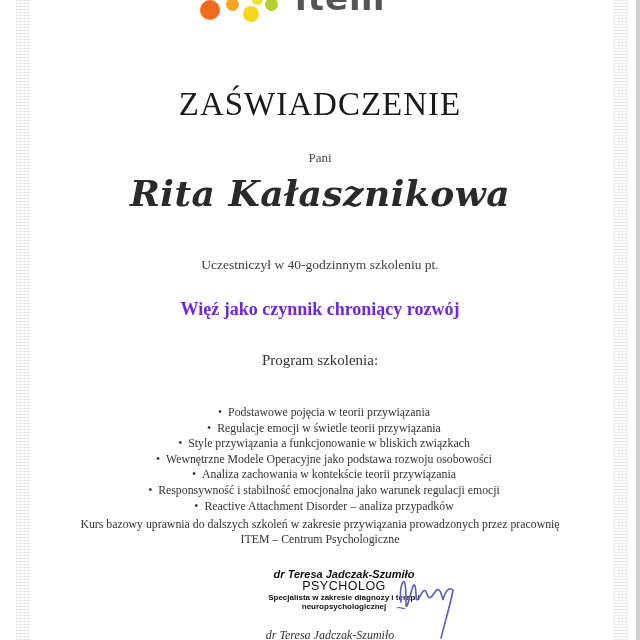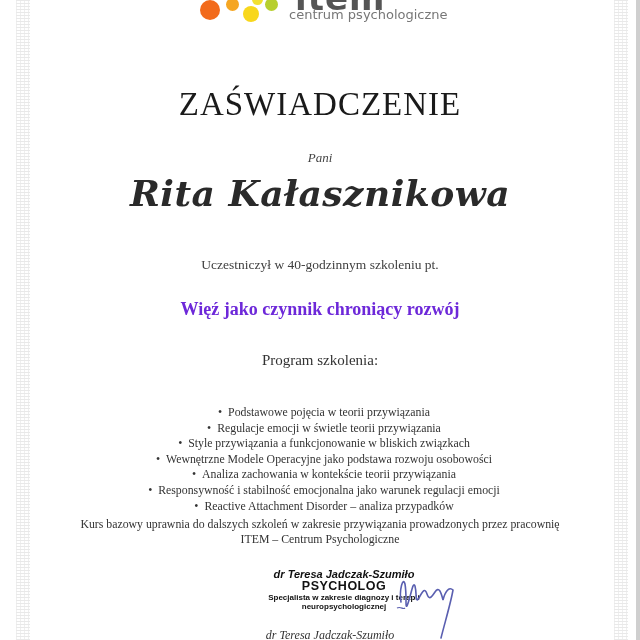--- a/index.html
+++ b/index.html
@@ -23,51 +23,50 @@
     position: absolute; left: 95px; top: -8px; font-family: "DejaVu Sans", sans-serif;
     font-weight: bold; font-size: 34px; color: #555; letter-spacing: 1px;
   }
   .logo-sub {
     position: absolute; left: 89px; top: 21px; font-family: "DejaVu Sans", sans-serif;
     font-size: 13px; color: #777;
   }
 
   .center { position: absolute; left: 0; width: 640px; text-align: center; }
   .title { top: 86px; font-size: 33px; letter-spacing: 1px; color: #1a1a1a; font-family: "Liberation Serif", serif; }
-  .pani { top: 150px; font-size: 13px; font-style: italic; color: #444; font-family: "Liberation Serif", serif; }
+  .pani { top: 150px; font-size: 13px; color: #444; font-family: "Liberation Serif", serif; }
   .name { top: 172px; font-size: 36px; font-style: italic; font-weight: bold; color: #2a2a2a; font-family: "DejaVu Serif", serif; letter-spacing: 0.5px; }
   .participated { top: 257px; font-size: 13.5px; color: #404040; font-family: "Liberation Serif", serif; }
   .course { top: 299px; font-size: 18px; font-weight: bold; color: #6d28d9; font-family: Liberation Serif, serif; }
   .program-head { top: 352px; font-size: 15px; color: #333; font-family: "Liberation Serif", serif; }
   .program-list { top: 401px; margin: 4px; padding: 0; list-style: none; font-size: 11.8px; line-height: 15.6px; color: #333; font-family: "Liberation Serif", serif; }
   .program-list li::before { content: "\2022\00a0\00a0"; }
   .footer-note { top: 517px; font-size: 11.8px; line-height: 15px; color: #333; font-family: "Liberation Serif", serif; }
 
   .stamp { position: absolute; left: 254px; top: 568px; width: 180px; text-align: center; font-family: "Liberation Sans", sans-serif; color: #111; }
   .stamp-name { font-size: 11px; font-style: italic; font-weight: bold; }
-  .stamp-role { font-size: 12.5px; font-weight: bold; letter-spacing: 0.5px; line-height: 13px; }
+  .stamp-role { font-size: 12.5px; font-weight: normal; letter-spacing: 0.5px; line-height: 13px; }
   .stamp-spec { font-size: 8px; font-weight: bold; line-height: 9px; }
   .signature { position: absolute; left: 395px; top: 562px; }
   .stamp-repeat { position: absolute; left: 240px; top: 628px; width: 180px; text-align: center; font-family: "Liberation Serif", serif; font-style: italic; font-size: 12px; color: #333; }
 </style>
 </head>
 <body>
 
 <div class="border-left"></div>
 <div class="border-right"></div>
 <div class="edge-right"></div>
 
 <div class="logo">
   <div class="dot" style="left:0;top:14px;width:20px;height:20px;background:#f26a1b;"></div>
   <div class="dot" style="left:26px;top:12px;width:13px;height:13px;background:#f5a623;"></div>
   <div class="dot" style="left:43px;top:20px;width:16px;height:16px;background:#f8d71c;"></div>
   <div class="dot" style="left:52px;top:8px;width:11px;height:11px;background:#f2e030;"></div>
   <div class="dot" style="left:65px;top:12px;width:13px;height:13px;background:#b7cf2e;"></div>
   <div class="logo-word">item</div>
-  <div class="logo-sub">centrum psychologiczne</div>
 </div>
 
 <div class="center title">ZAŚWIADCZENIE</div>
 <div class="center pani">Pani</div>
 <div class="center name">Rita Kałasznikowa</div>
 <div class="center participated">Uczestniczył  w 40-godzinnym szkoleniu pt.</div>
 <div class="center course">Więź jako czynnik chroniący rozwój</div>
 <div class="center program-head">Program szkolenia:</div>
 
 <ul class="center program-list">

